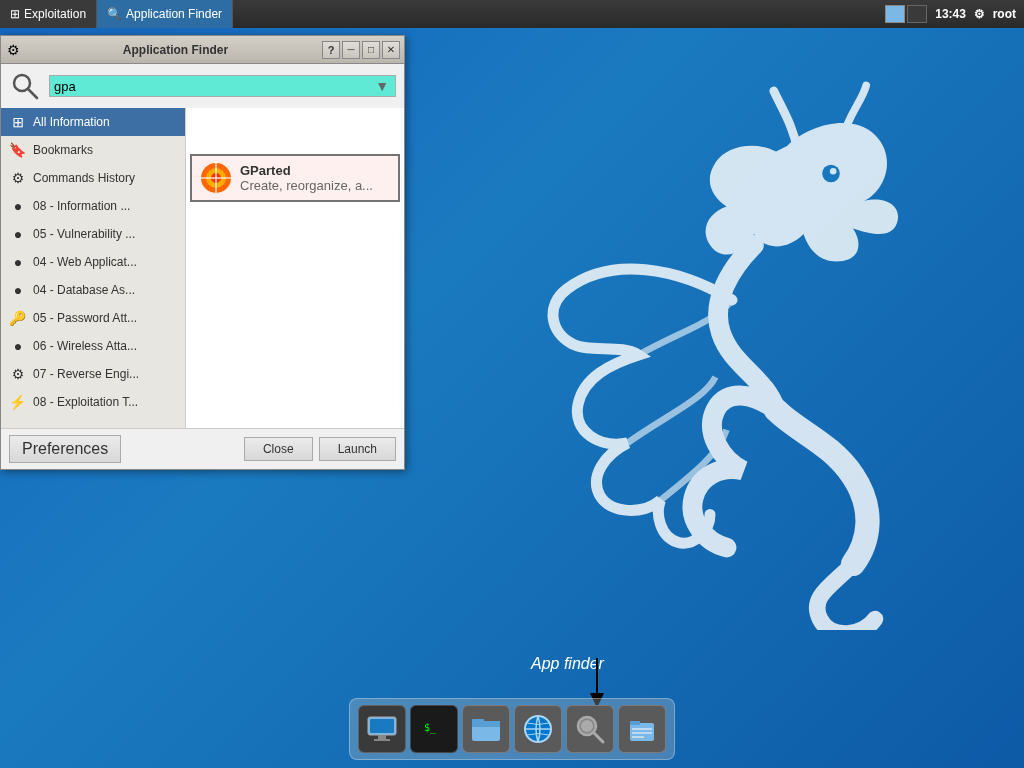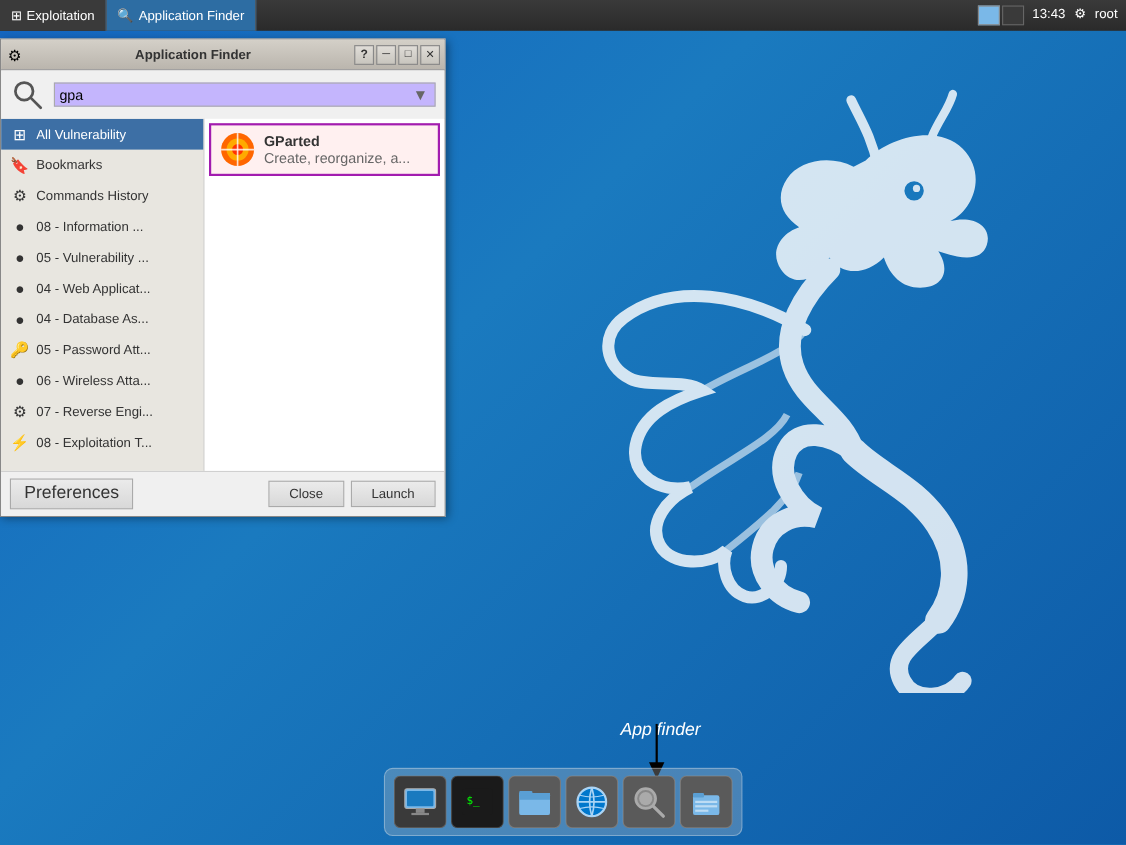--- a/index.html
+++ b/index.html
@@ -68,25 +68,26 @@
       font-size: 12px;
       cursor: pointer;
       background: #2d6da3;
       border-left: 1px solid #555;
       border-right: 1px solid #555;
     }
 
     .taskbar-right {
       margin-left: auto;
       display: flex;
-      align-items: flex-start;
+      align-items: center;
       gap: 8px;
       padding: 0 8px;
       color: white;
       font-size: 12px;
+      font-weight: bold;
     }
 
     .taskbar-workspace {
       display: flex;
       gap: 2px;
     }
 
     .workspace-btn {
       width: 20px;
       height: 18px;
@@ -177,21 +178,21 @@
       height: 32px;
       display: flex;
       align-items: center;
       justify-content: center;
     }
 
     .search-input-wrapper {
       flex: 1;
       display: flex;
       align-items: flex-end;
-      background: #c4b5fd;
+      background: #5eead4;
       border: 1px solid #aaa;
       padding: 2px 4px;
     }
 
     .search-input {
       flex: 1;
       border: none;
       outline: none;
       font-size: 13px;
       background: transparent;
@@ -262,22 +263,23 @@
     .app-item {
       display: flex;
       align-items: center;
       gap: 8px;
       padding: 6px 8px;
       cursor: pointer;
       border: 2px solid transparent;
     }
 
     .app-item.selected {
-      border: 2px solid #a21caf;
+      border: 2px solid #737373;
       background: #fff0f0;
+      margin-top: 42px;
     }
 
     .app-icon {
       width: 32px;
       height: 32px;
       flex-shrink: 0;
     }
 
     .app-info {
       flex: 1;
@@ -324,21 +326,21 @@
       background: linear-gradient(to bottom, #ebebeb, #d8d8d8);
       border: 1px solid #aaa;
       cursor: pointer;
       color: #333;
     }
 
     
     .annotation {
       position: absolute;
       bottom: 95px;
-      left: 564px;
+      left: 531px;
       color: white;
       font-size: 16px;
       font-style: italic;
     }
 
     .annotation-arrow {
       position: absolute;
       bottom: 60px;
       left: 582px;
     }
@@ -448,21 +450,21 @@
         <span class="search-clear-btn">▼</span>
       </div>
     </div>
 
     <div class="window-content">
 
       <div class="sidebar">
 
         <div class="sidebar-item active">
           <span class="sidebar-item-icon">⊞</span>
-          <span class="sidebar-item-label">All Vulnerability</span>
+          <span class="sidebar-item-label">All Information</span>
         </div>
 
         <div class="sidebar-item">
           <span class="sidebar-item-icon">🔖</span>
           <span class="sidebar-item-label">Bookmarks</span>
         </div>
 
         <div class="sidebar-item">
           <span class="sidebar-item-icon">⚙</span>
           <span class="sidebar-item-label">Commands History</span>

